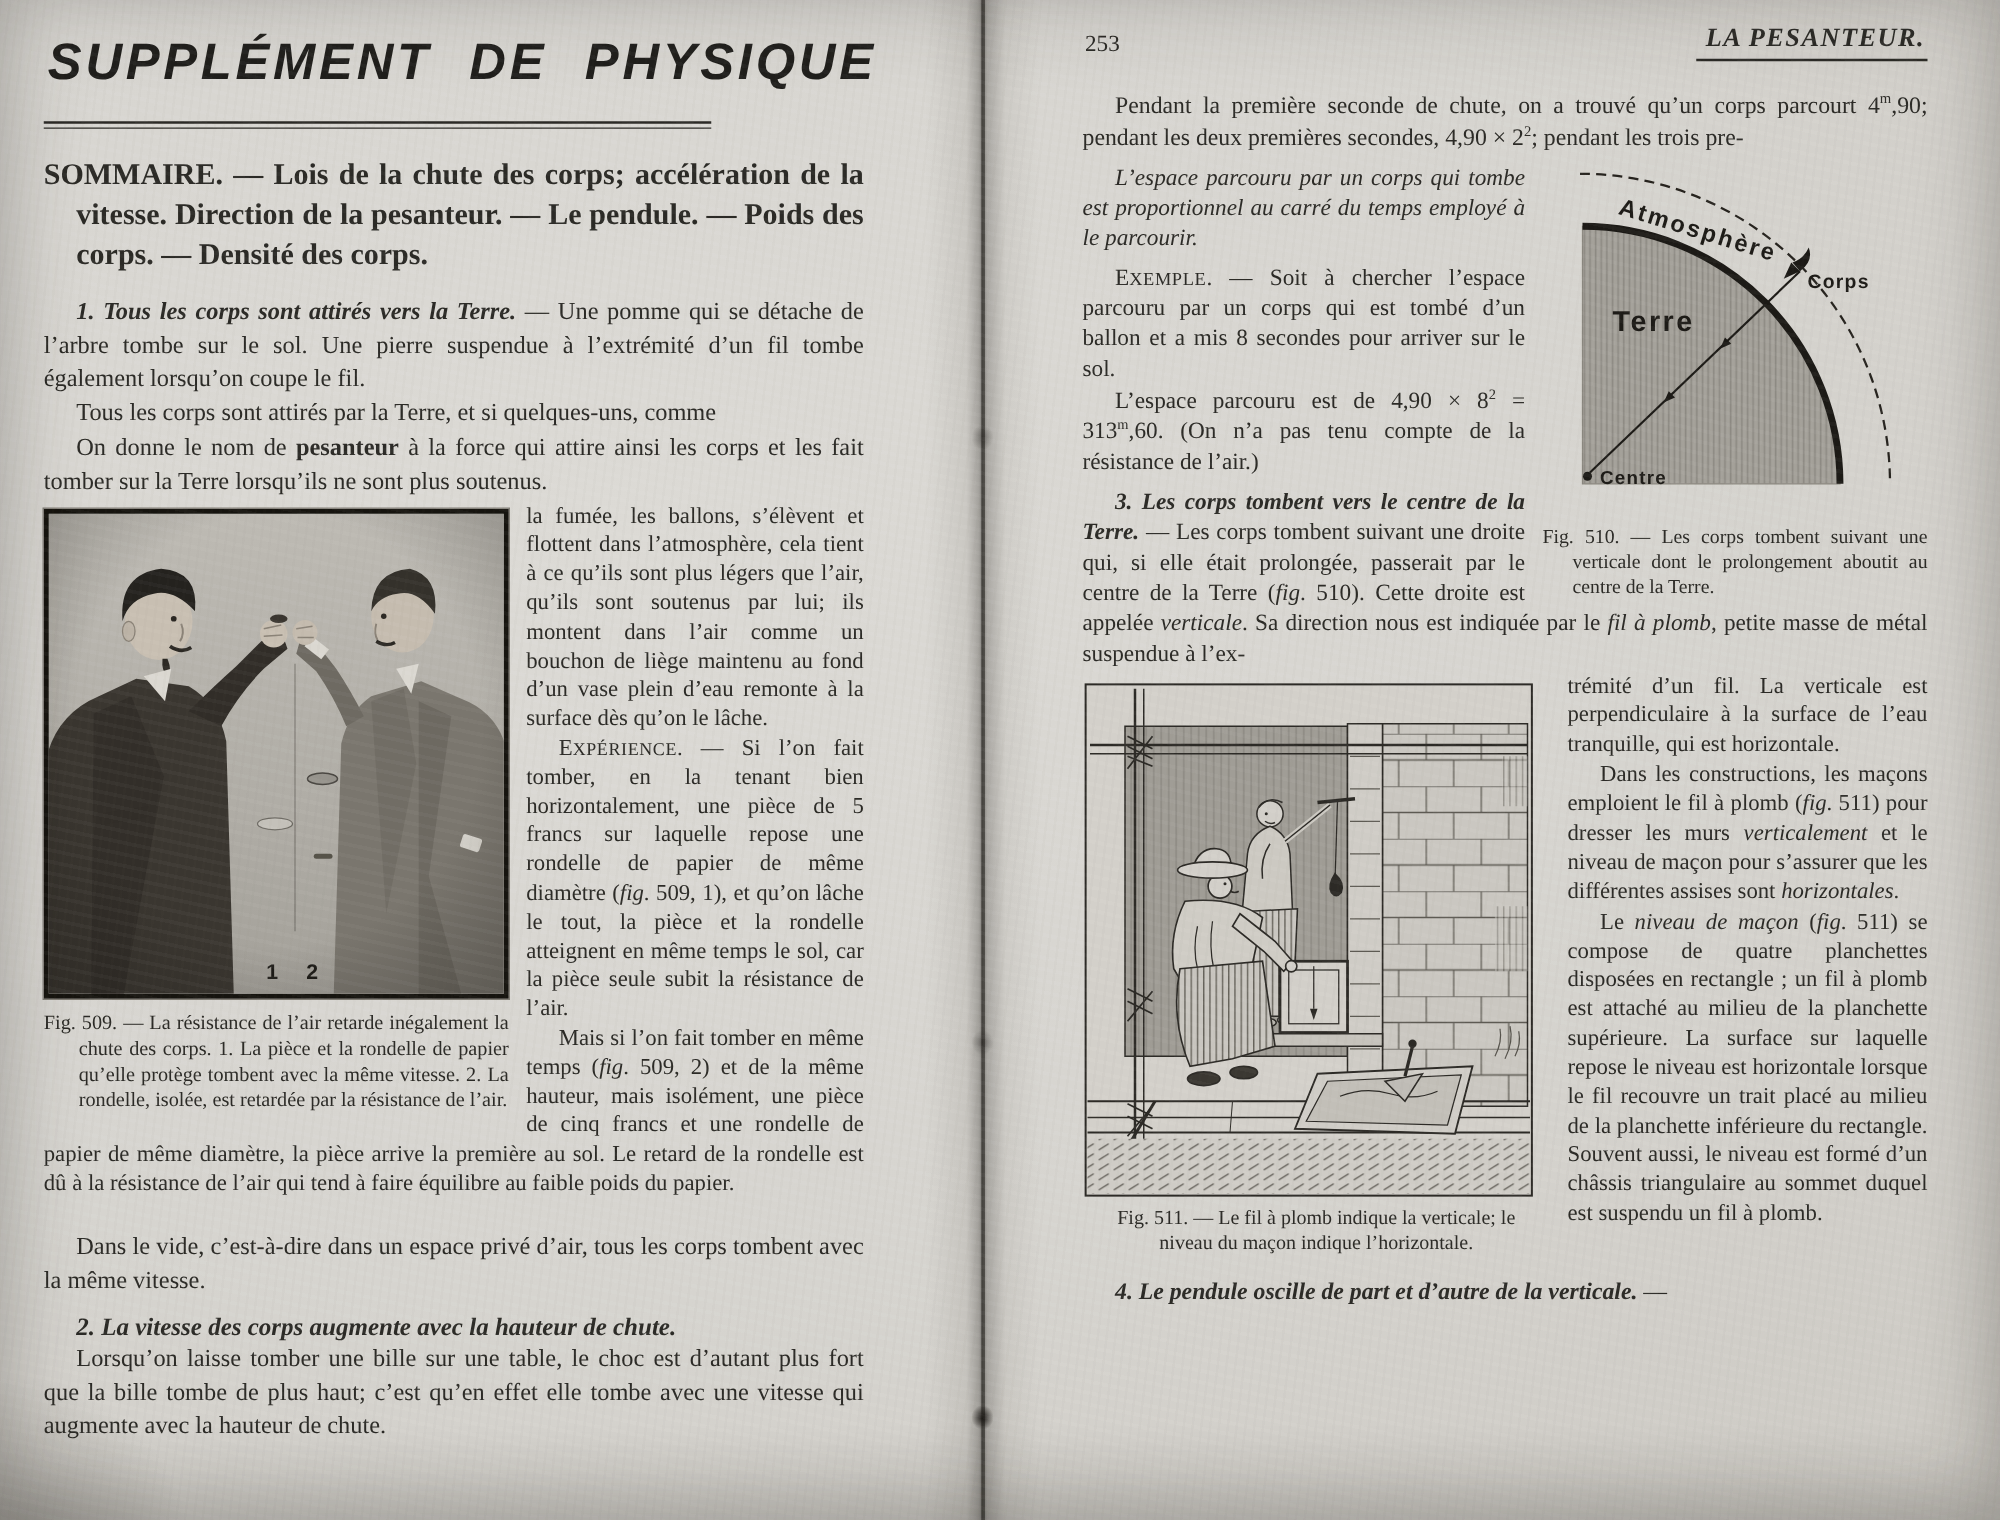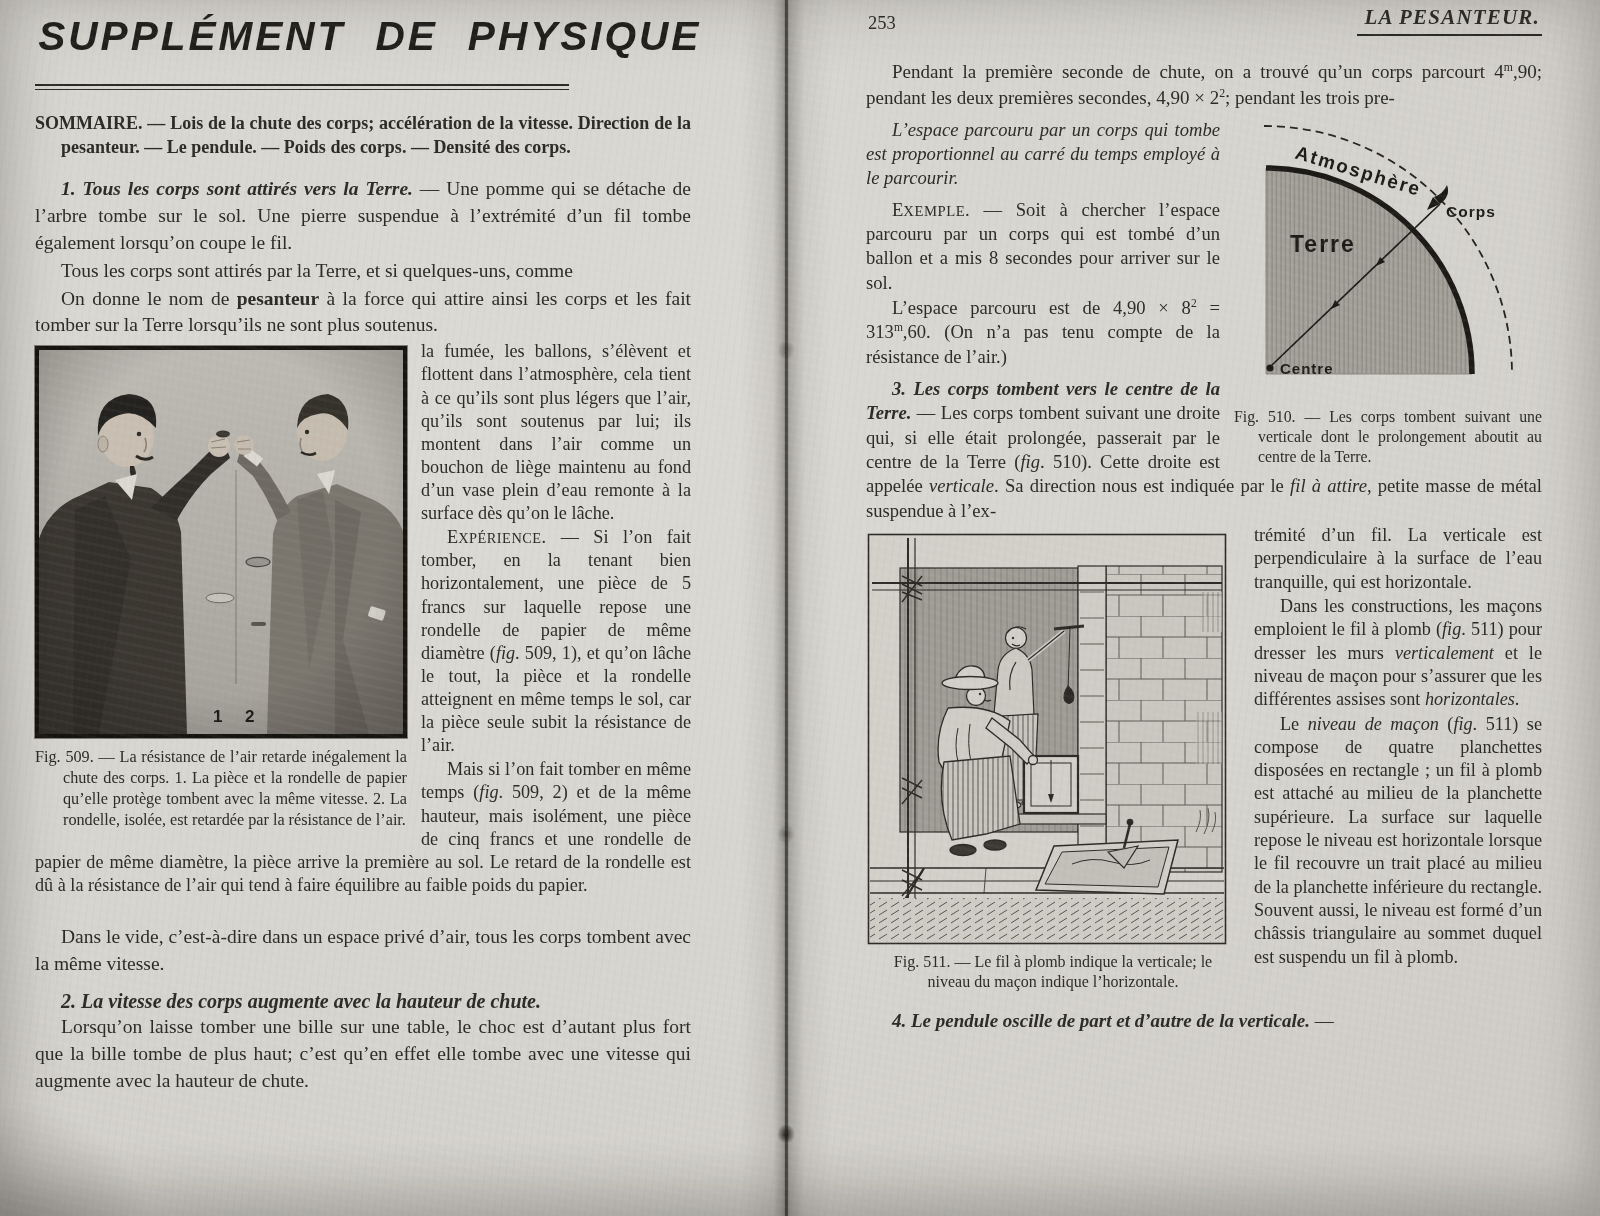--- a/index.html
+++ b/index.html
@@ -16,32 +16,32 @@
   .fold{position:absolute;left:740px;top:0;width:92px;height:100%;pointer-events:none;
     background:linear-gradient(90deg, rgba(60,55,48,0) 0%, rgba(60,55,48,.10) 36%,
       rgba(35,32,28,.30) 47%, rgba(20,18,15,.48) 50%, rgba(35,32,28,.26) 54%,
       rgba(60,55,48,.07) 70%, rgba(60,55,48,0) 100%);}
   .crease-line{position:absolute;left:785px;top:0;width:2.5px;height:100%;
     background:rgba(28,25,20,.55);pointer-events:none;}
   .stitch{position:absolute;left:777px;width:18px;height:20px;pointer-events:none;
     background:radial-gradient(ellipse at center, rgba(20,17,14,.9), rgba(20,17,14,0) 70%);}
   .stitch.s1{top:340px;opacity:.35;} .stitch.s2{top:824px;opacity:.4;} .stitch.s3{top:1124px;opacity:1;}
 
-  .page{position:absolute;top:5px;}
+  .page{position:absolute;top:18px;}
   .page-left{left:35px;width:656px;}
   .page-right{left:866px;width:676px;}
 
   p{margin:0;}
   .book-title{text-align:center;font-family:"Liberation Sans",sans-serif;font-style:italic;font-weight:bold;
     font-size:41px;letter-spacing:3px;word-spacing:16px;white-space:nowrap;color:#201f1c;
     transform:scaleX(.99);margin:8px 0 24px;}
   .lesson{font-size:22.5px;margin:4px 0 3px;color:#232220;}
   .caps{letter-spacing:2px;}
   .lesson-rule{width:534px;height:3px;border-top:2.2px solid #2b2a26;border-bottom:1px solid #2b2a26;margin:3px 0 22px;}
-  .sommaire{font-size:18px;line-height:1.33;text-align:justify;padding-left:26px;text-indent:-26px;margin:16px 0 16px;font-family:Liberation Serif, serif;}
+  .sommaire{font-size:24px;line-height:1.33;text-align:justify;padding-left:26px;text-indent:-26px;margin:16px 0 16px;font-family:Liberation Serif, serif;}
   .para{font-size:19.5px;line-height:1.38;text-align:justify;text-indent:26px;margin-bottom:1px;}
   .noindent{text-indent:0;}
   .spaced{margin-top:26px;}
   .section-head{font-size:20px;text-indent:26px;margin-top:12px;margin-bottom:1px;text-align:left;}
   sup{font-size:62%;line-height:0;vertical-align:super;}
   .sc2{font-size:79%;letter-spacing:.5px;}
 
   .wrapsec{font-size:18.2px;line-height:1.27;}
   .wrapsec::after{content:"";display:block;clear:both;}
   .wrapsec .para{font-size:inherit;line-height:inherit;}
@@ -191,21 +191,21 @@
           <text x="60" y="38" font-size="19" letter-spacing="2" transform="rotate(17 60 38)">Atmosphère</text>
           <text x="56" y="132" font-size="23" letter-spacing="2">Terre</text>
           <text x="212" y="97" font-size="15.5" letter-spacing="1">Corps</text>
           <text x="46" y="254" font-size="15" letter-spacing="1">Centre</text>
         </svg>
         <figcaption class="fig-caption">Fig. 510. — Les corps tombent suivant une verticale dont le prolongement aboutit au centre de la Terre.</figcaption>
       </figure>
       <p class="para law"><i>L’espace parcouru par un corps qui tombe est proportionnel au carré du temps employé à le parcourir.</i></p>
       <p class="para">E<span class="sc2">XEMPLE</span>. — Soit à chercher l’espace parcouru par un corps qui est tombé d’un ballon et a mis 8 secondes pour arriver sur le sol.</p>
       <p class="para">L’espace parcouru est de 4,90 × 8<sup>2</sup> = 313<sup>m</sup>,60. (On n’a pas tenu compte de la résistance de l’air.)</p>
-      <p class="para sec3head"><b><i>3. Les corps tombent vers le centre de la Terre.</i></b> — Les corps tombent suivant une droite qui, si elle était prolongée, passerait par le centre de la Terre (<i>fig</i>. 510). Cette droite est appelée <i>verticale</i>. Sa direction nous est indiquée par le <i>fil à attire</i>, petite masse de métal suspendue à l’ex-</p>
+      <p class="para sec3head"><b><i>3. Les corps tombent vers le centre de la Terre.</i></b> — Les corps tombent suivant une droite qui, si elle était prolongée, passerait par le centre de la Terre (<i>fig</i>. 510). Cette droite est appelée <i>verticale</i>. Sa direction nous est indiquée par le <i>fil à plomb</i>, petite masse de métal suspendue à l’ex-</p>
     </div>
 
     <div class="sec511">
       <figure class="fig511">
         <svg width="362" height="414" viewBox="0 0 362 414">
           <defs>
             <pattern id="p511-vs" width="5" height="5" patternUnits="userSpaceOnUse">
               <rect width="5" height="5" fill="#c9c6c0"></rect>
               <line x1="2" y1="0" x2="2" y2="5" stroke="#5a574f" stroke-width="1"></line>
             </pattern>

